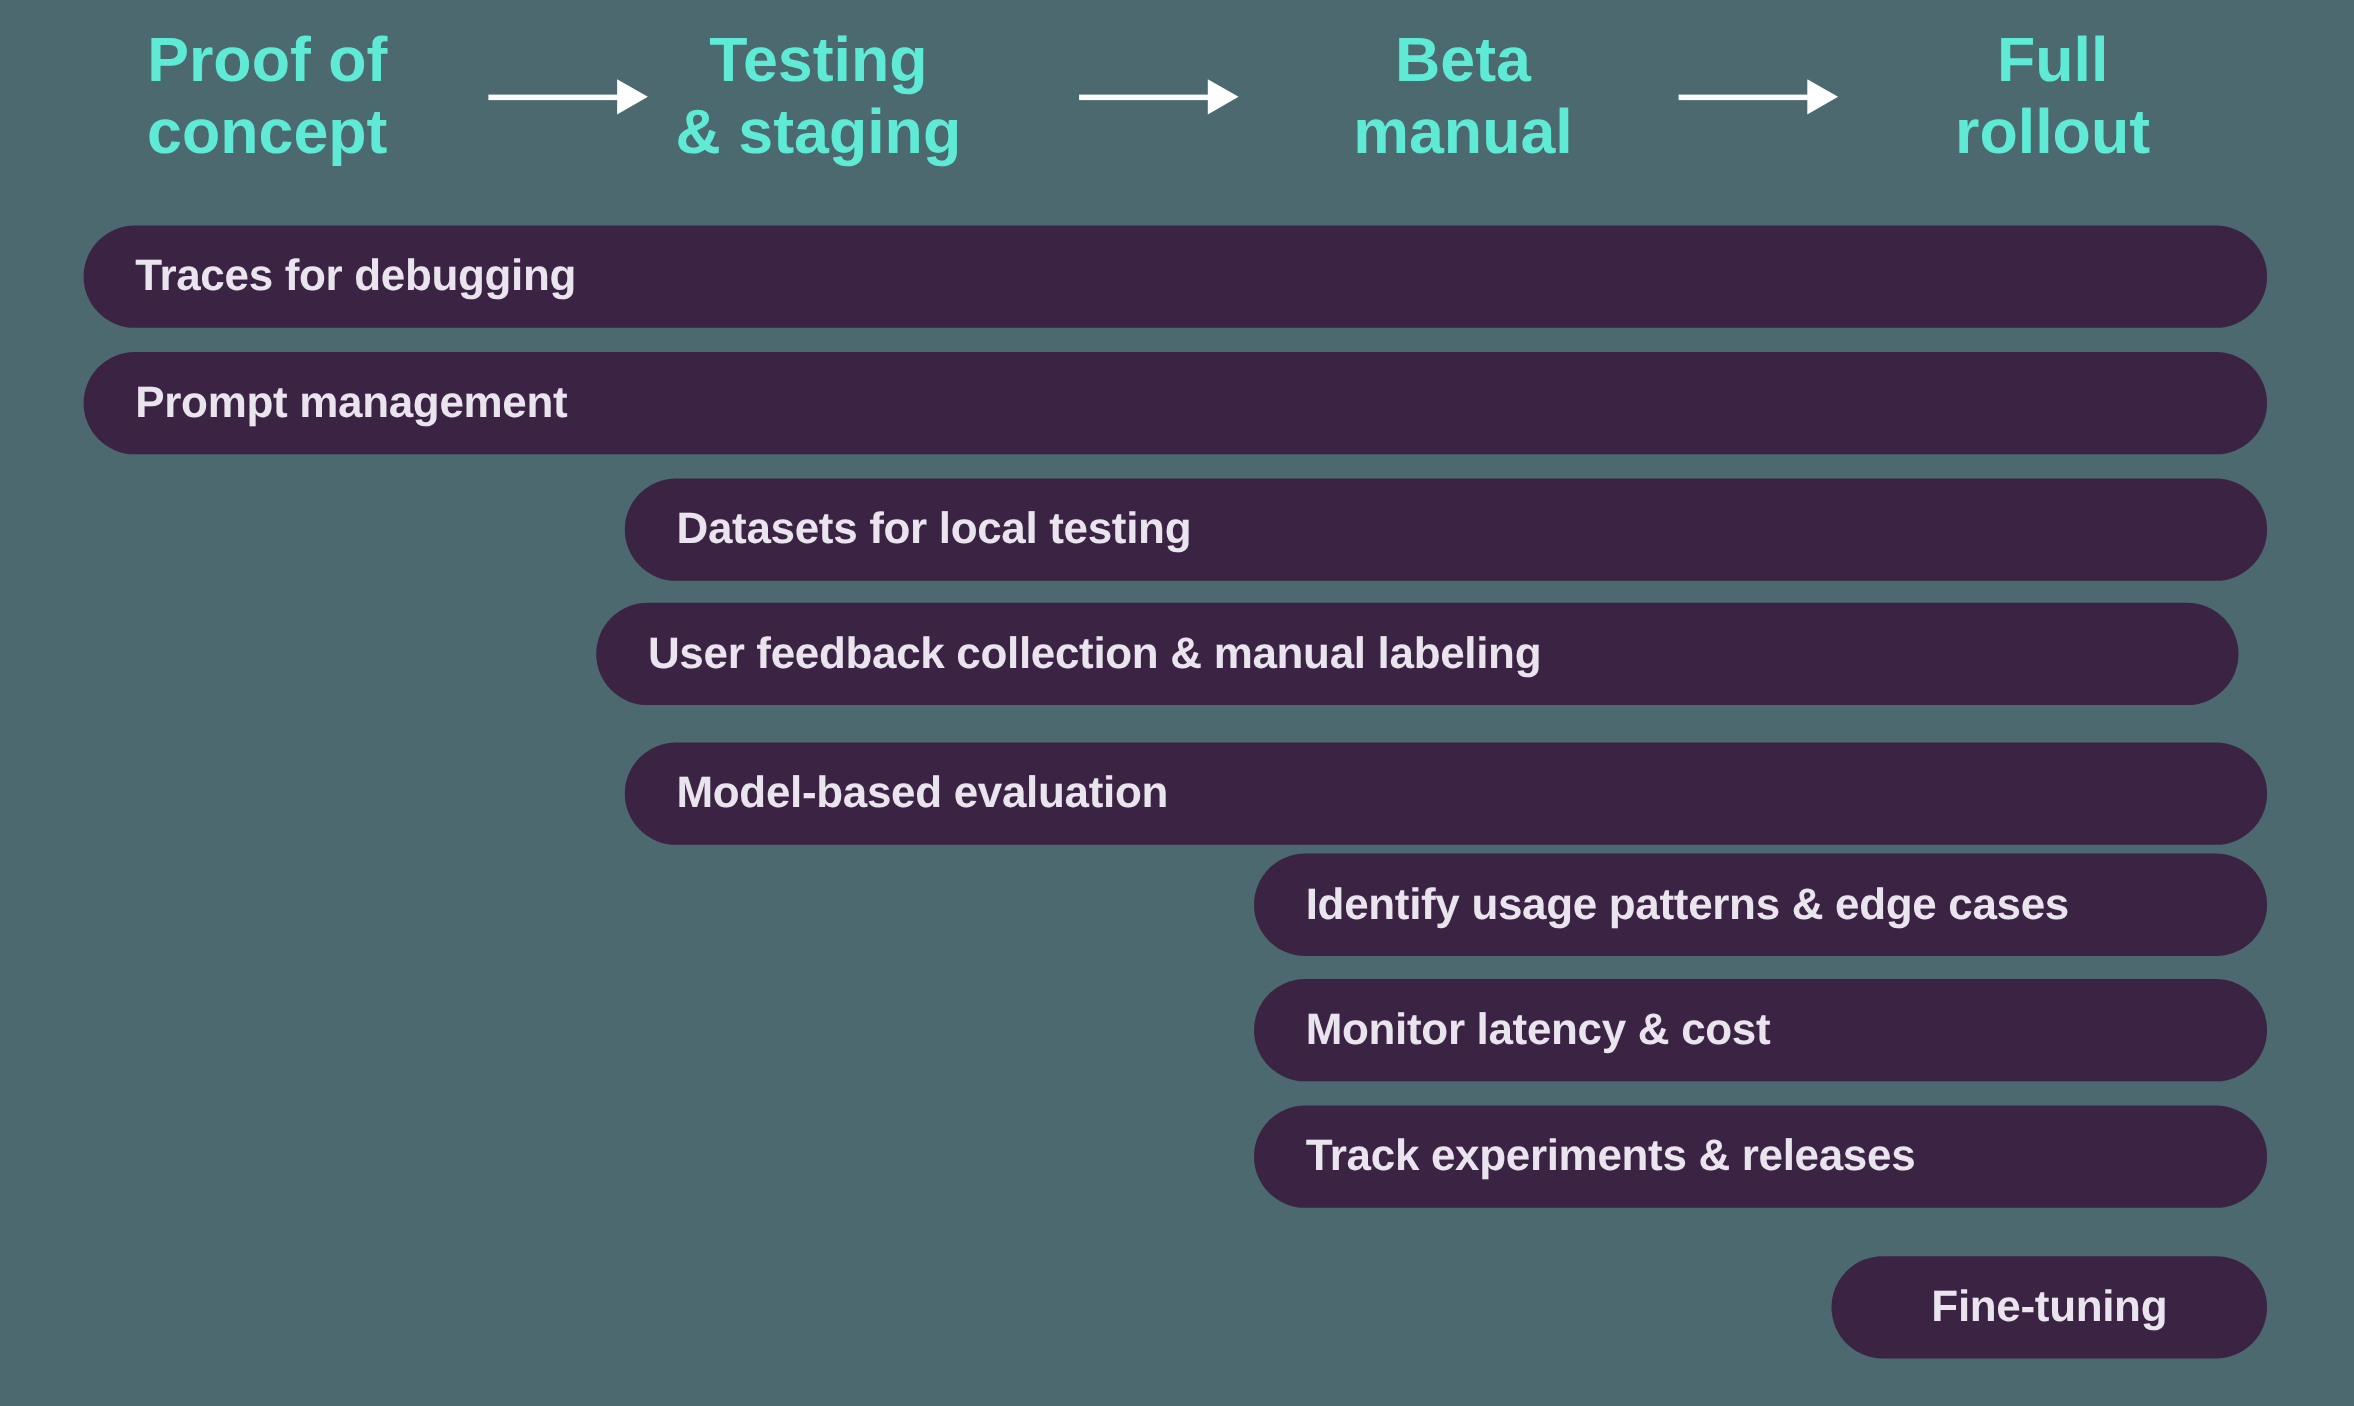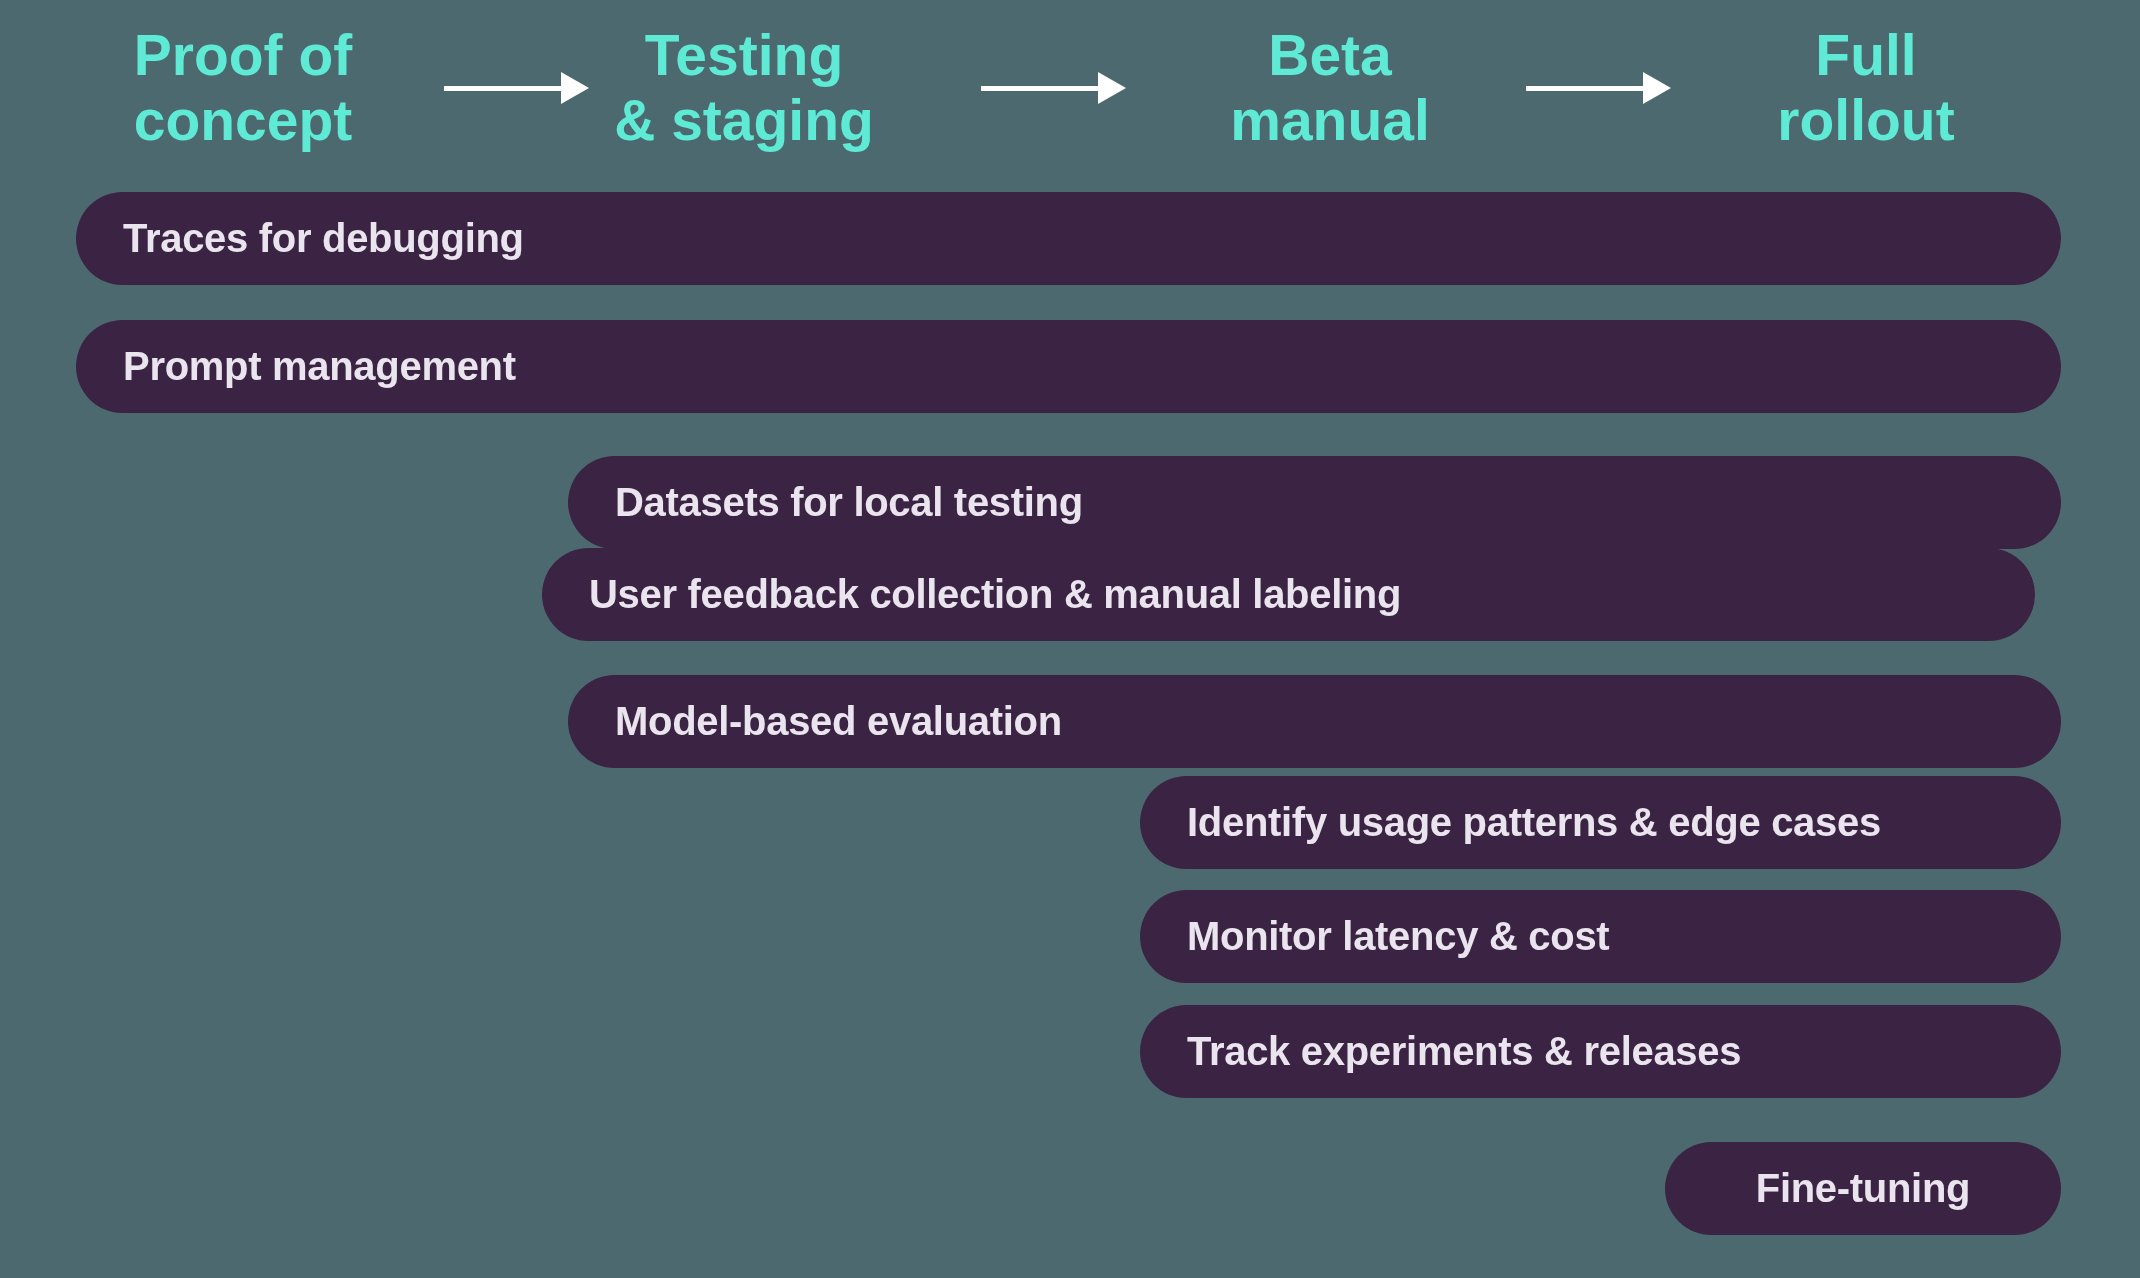--- a/index.html
+++ b/index.html
@@ -86,27 +86,27 @@
       <div class="arrow" style="left: 980.5px; top: 88px;">
     <div class="shaft"></div>
     <div class="head"></div>
   </div>
       <div class="arrow" style="left: 1525.5px; top: 88px;">
     <div class="shaft"></div>
     <div class="head"></div>
   </div>
     </div>
   <div id="bars">
-      <div class="bar" style="left: 76px; top: 192px; width: 1985px; text-align: center;">
+      <div class="bar" style="left: 76px; top: 205px; width: 1985px; text-align: center;">
     <span>Traces for debugging</span>
   </div>
       <div class="bar" style="left: 76px; top: 320px; width: 1985px;">
     <span>Prompt management</span>
   </div>
-      <div class="bar" style="left: 568px; top: 435px; width: 1493px; margin-top: 21px;">
+      <div class="bar" style="left: 568px; top: 435px; width: 1493px;">
     <span>Datasets for local testing</span>
   </div>
       <div class="bar" style="left: 542px; top: 548px; width: 1493px; text-align: right;">
     <span>User feedback collection &amp; manual labeling</span>
   </div>
       <div class="bar" style="left: 568px; top: 663px; width: 1493px; margin-top: 12px;">
     <span>Model-based evaluation</span>
   </div>
       <div class="bar" style="left: 1140px; top: 776px; width: 921px;">
     <span>Identify usage patterns &amp; edge cases</span>

